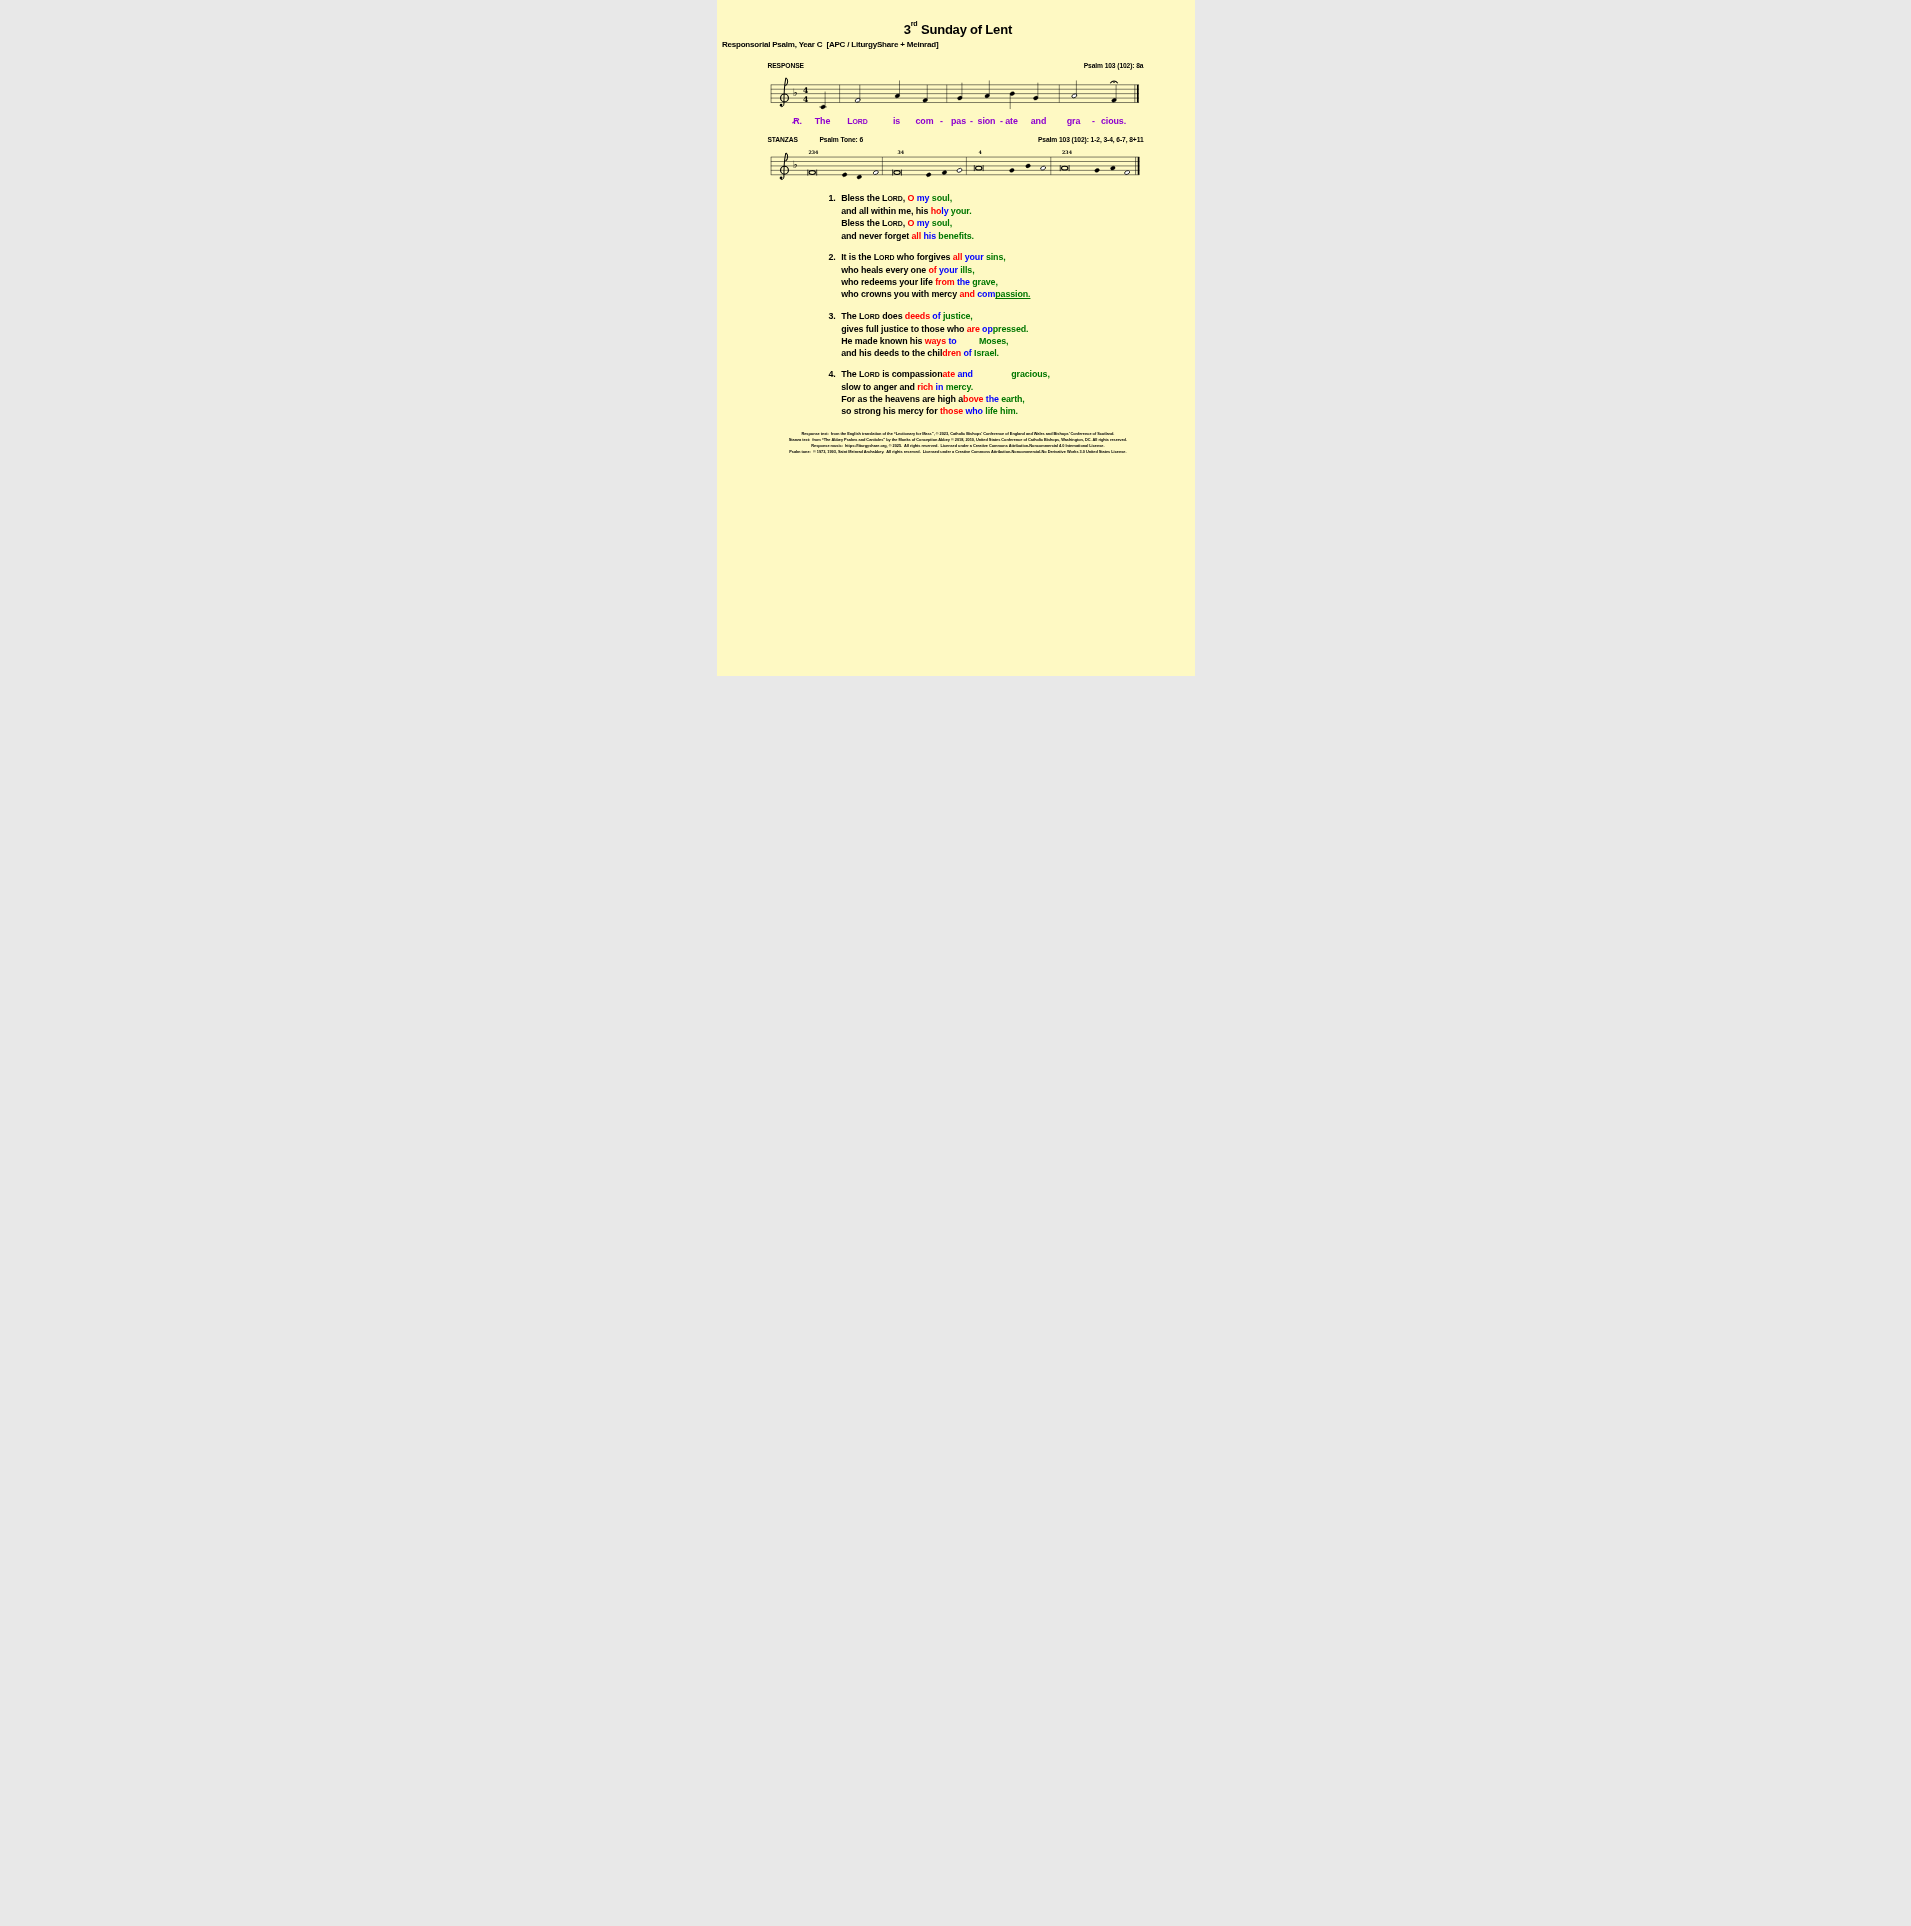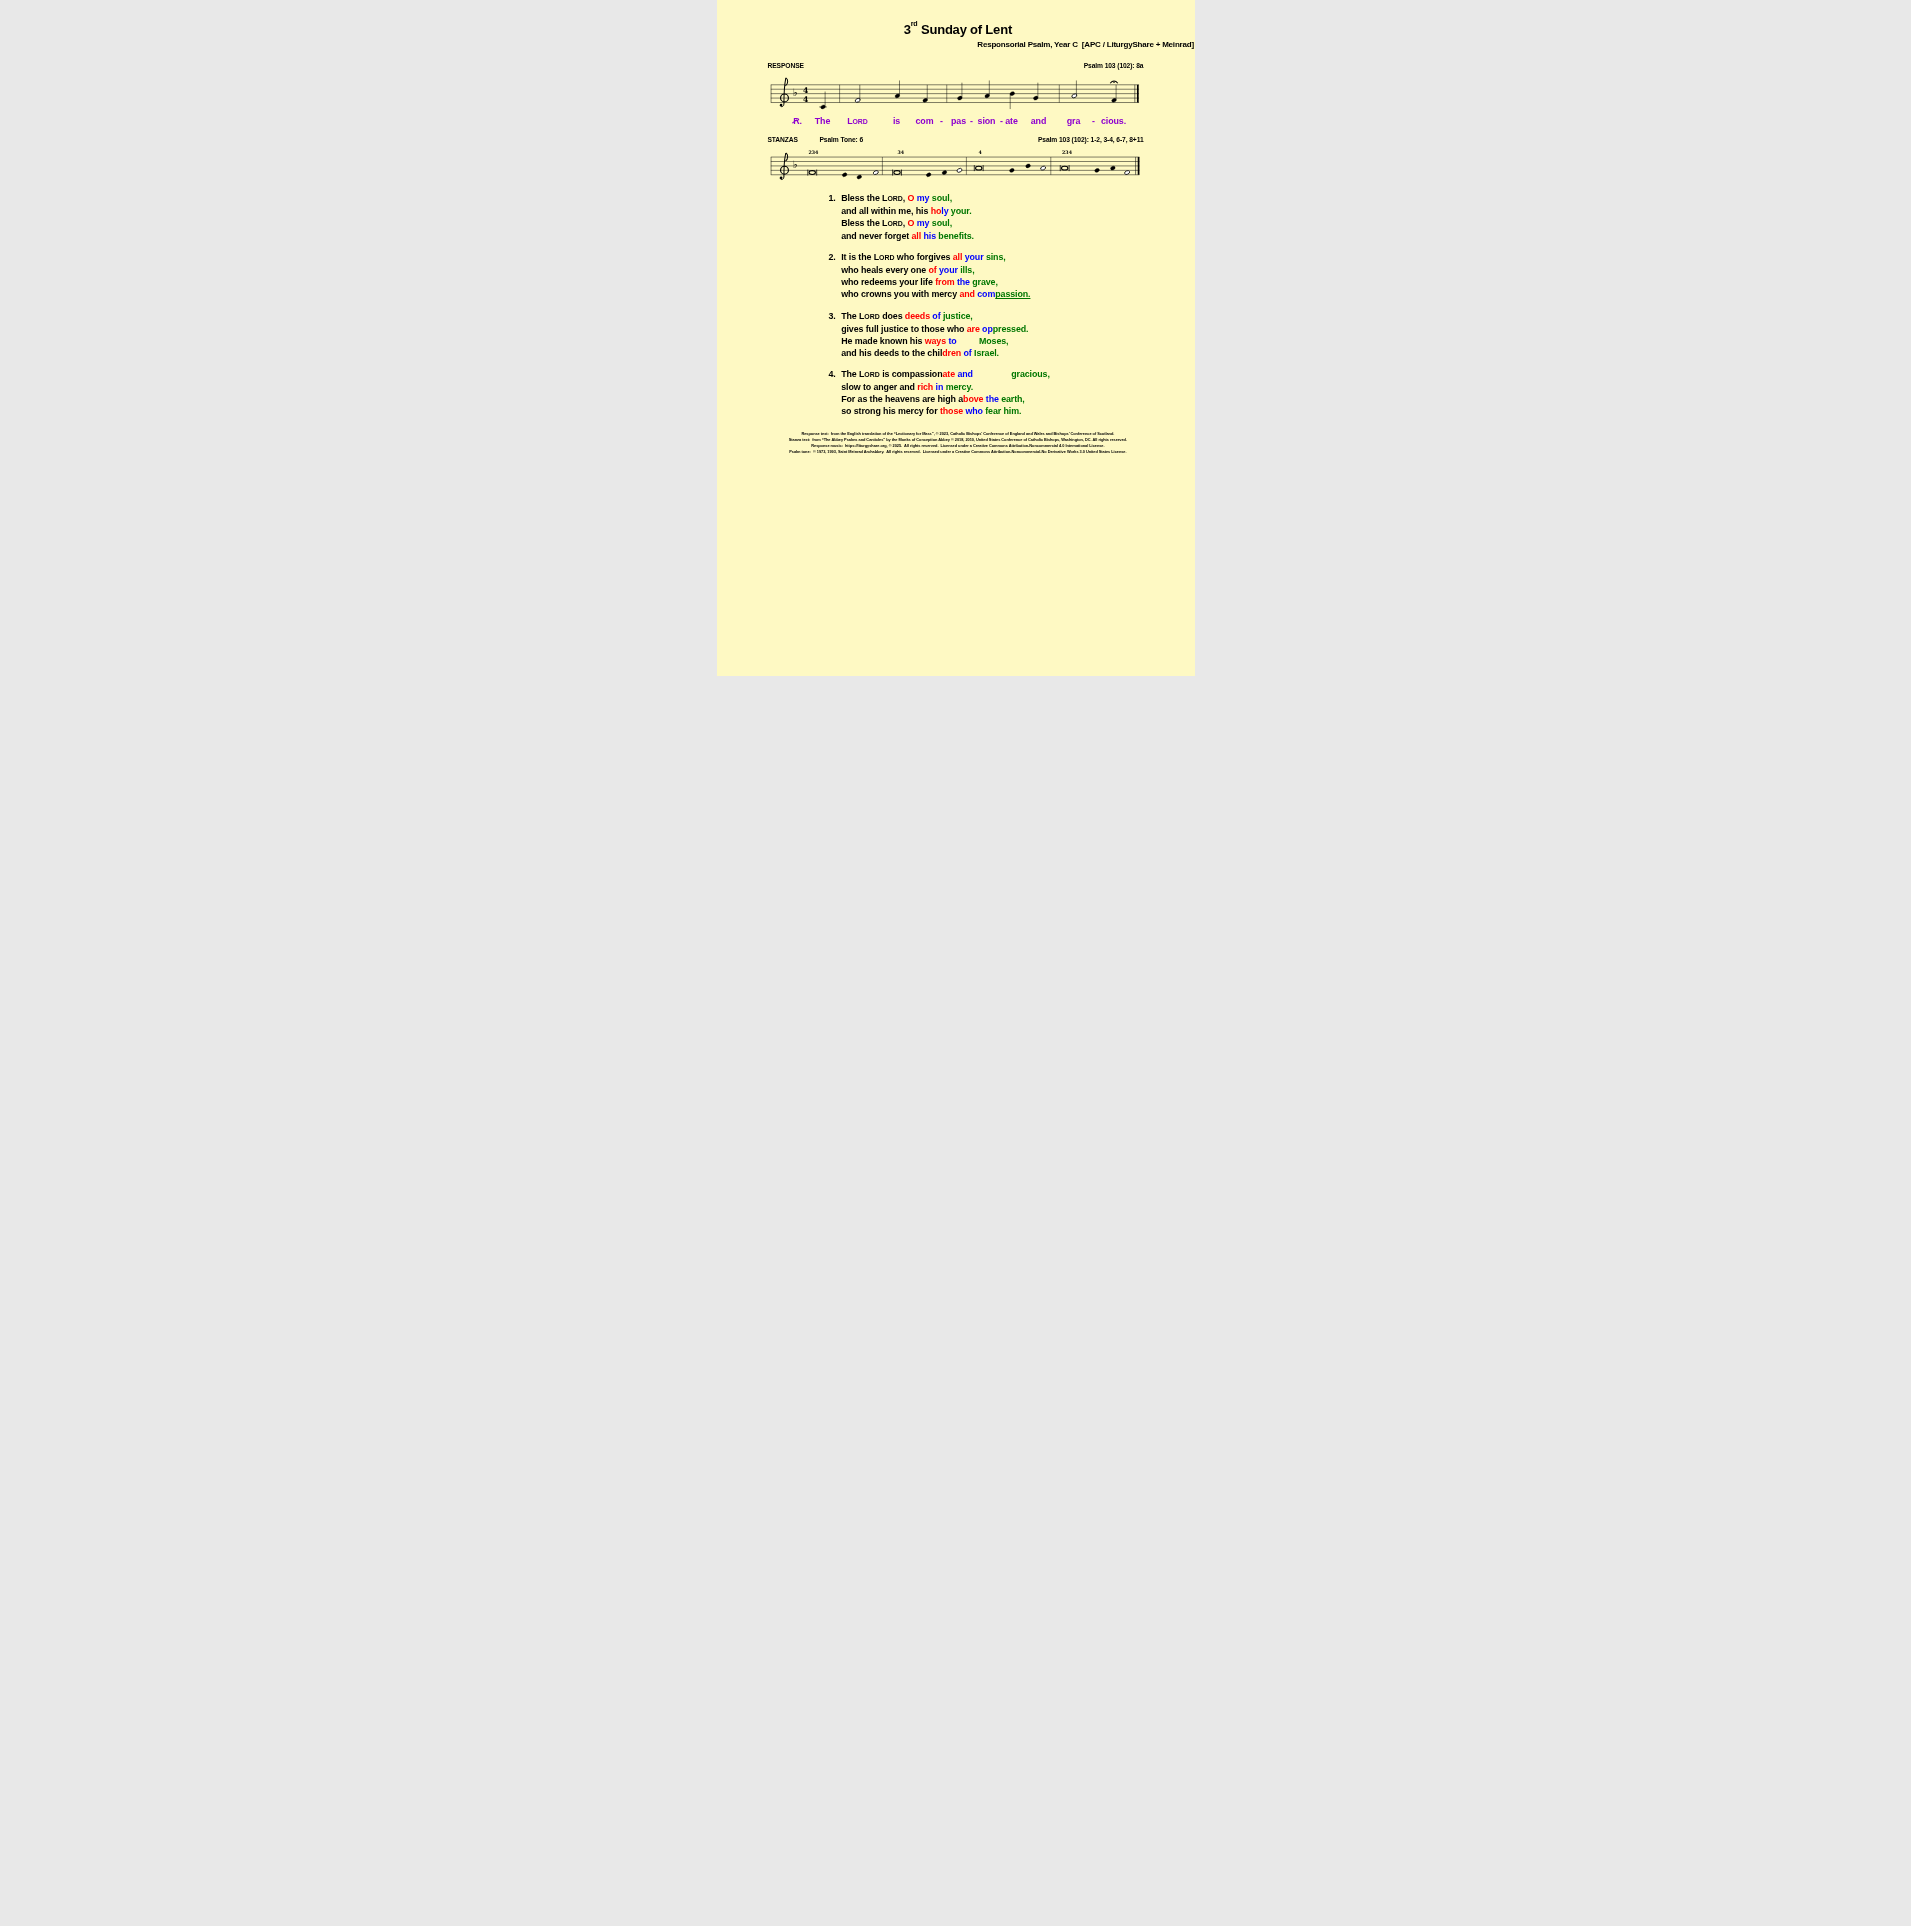--- a/index.html
+++ b/index.html
@@ -6,21 +6,21 @@
   .page{
     position:relative;width:478px;height:676px;margin:0 auto;background:#fef9c3;
     font-family:"Liberation Sans",sans-serif;color:#000;overflow:hidden;
   }
   .title{
     position:absolute;top:22.3px;left:5.4px;width:472px;text-align:center;
     font-size:13px;font-weight:700;letter-spacing:-0.2px;white-space:pre;
   }
   .title sup{font-size:0.55em;position:relative;top:-0.45em;}
   .subtitle{
-    position:absolute;top:40px;left:5.4px;width:472px;text-align:right;
+    position:absolute;top:40px;left:5.4px;width:472px;text-align:left;
     font-size:8px;font-weight:700;letter-spacing:-0.2px;white-space:pre;
   }
   .secrow{position:absolute;left:51px;right:51px;height:8.5px;font-size:6.7px;font-weight:700;letter-spacing:-0.1px;}
   .secrow .lbl{position:absolute;left:0;top:0;}
   .secrow .mid{position:absolute;left:52px;top:0;}
   .secrow .ref{position:absolute;right:0;top:0;}
   #response-row{top:62px;}
   #stanzas-row{top:136px;}
   #music-svg{position:absolute;left:0;top:0;width:478px;height:676px;pointer-events:none;}
   .lyrics{position:absolute;left:0;top:0;width:478px;height:0;}
@@ -195,20 +195,20 @@
         <div class="sline"><span>The L</span><span class="sc">ORD</span><span> does </span><span style="color: rgb(255, 0, 0);">deeds</span><span> </span><span style="color: rgb(0, 0, 254);">of</span><span> </span><span style="color: rgb(0, 118, 0);">justice,</span></div>
         <div class="sline"><span>gives full justice to those who </span><span style="color: rgb(255, 0, 0); margin-top: 48px;">are</span><span> </span><span style="color: rgb(0, 0, 254);">op</span><span style="color: rgb(0, 118, 0);">pressed.</span></div>
         <div class="sline"><span>He made known his </span><span style="color: rgb(255, 0, 0);">ways</span><span> </span><span style="color: rgb(0, 0, 254); margin-top: 14px;">to</span><span> </span><span style="color: rgb(0, 118, 0); padding-left: 20px;">Moses,</span></div>
         <div class="sline"><span>and his deeds to the chil</span><span style="color: rgb(255, 0, 0);">dren</span><span> </span><span style="color: rgb(0, 0, 254);">of</span><span> </span><span style="color: rgb(0, 118, 0);">Israel.</span></div>
       </div>
       <div class="stanza">
         <span class="num">4.</span>
         <div class="sline"><span>The L</span><span class="sc">ORD</span><span> is compassion</span><span style="color: rgb(255, 0, 0);">ate</span><span> </span><span style="color: rgb(0, 0, 254);">and</span><span> </span><span style="color: rgb(0, 118, 0); margin-left: 36px;">gracious,</span></div>
         <div class="sline"><span>slow to anger and </span><span style="color: rgb(255, 0, 0);">rich</span><span> </span><span style="color: rgb(0, 0, 254);">in</span><span> </span><span style="color: rgb(0, 118, 0);">mercy.</span></div>
         <div class="sline"><span>For as the heavens are high a</span><span style="color: rgb(255, 0, 0);">bove</span><span> </span><span style="color: rgb(0, 0, 254);">the</span><span> </span><span style="color: rgb(0, 118, 0);">earth,</span></div>
-        <div class="sline"><span>so strong his mercy for </span><span style="color: rgb(255, 0, 0);">those</span><span> </span><span style="color: rgb(0, 0, 254);">who</span><span> </span><span style="color: rgb(0, 118, 0);">fear him.</span></div>
+        <div class="sline"><span>so strong his mercy for </span><span style="color: rgb(255, 0, 0);">those</span><span> </span><span style="color: rgb(0, 0, 254);">who</span><span> </span><span style="color: rgb(0, 118, 0);">life him.</span></div>
       </div>
     </div>
 
   <div id="footer"><div>Response text:  from the English translation of the “Lectionary for Mass”, © 2023, Catholic Bishops’ Conference of England and Wales and Bishops’ Conference of Scotland.</div><div>Stanza text:  from “The Abbey Psalms and Canticles” by the Monks of Conception Abbey © 2018, 2010, United States Conference of Catholic Bishops, Washington, DC. All rights reserved.</div><div>Response music:  https://liturgyshare.org, © 2025.  All rights reserved.  Licensed under a Creative Commons Attribution-Noncommercial 4.0 International License.</div><div>Psalm tone:  © 1973, 1993, Saint Meinrad Archabbey.  All rights reserved.  Licensed under a Creative Commons Attribution-Noncommercial-No Derivative Works 3.0 United States License.</div></div>
 
 </div>
 
 
 </body></html>

